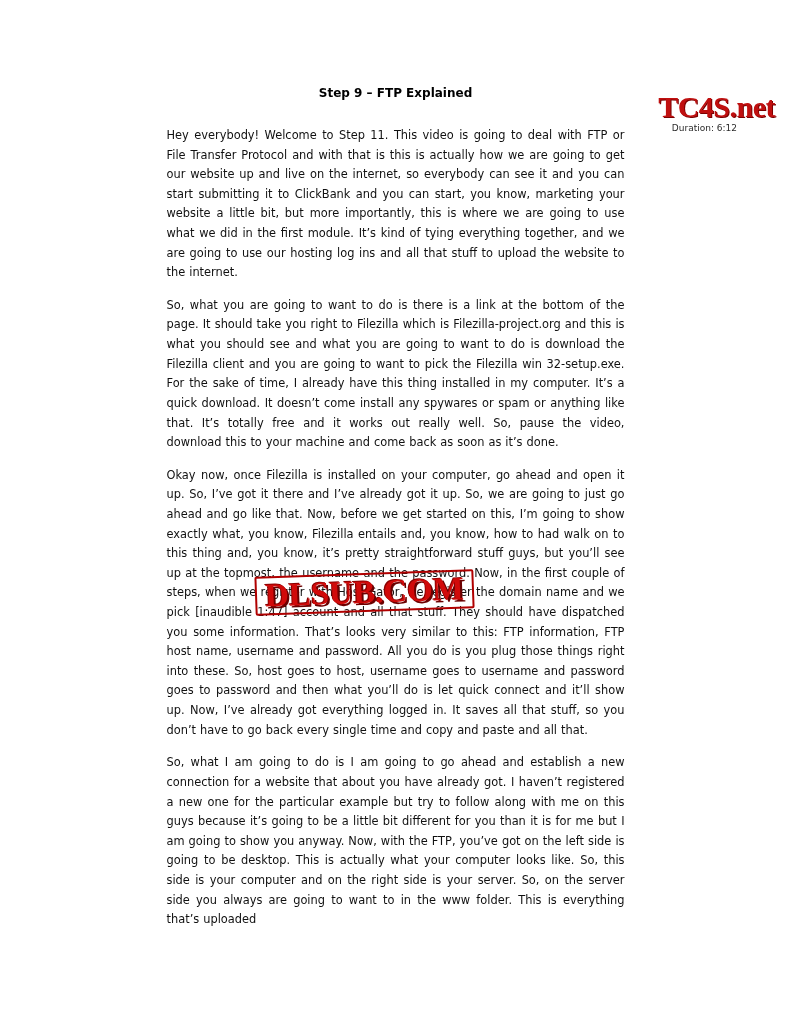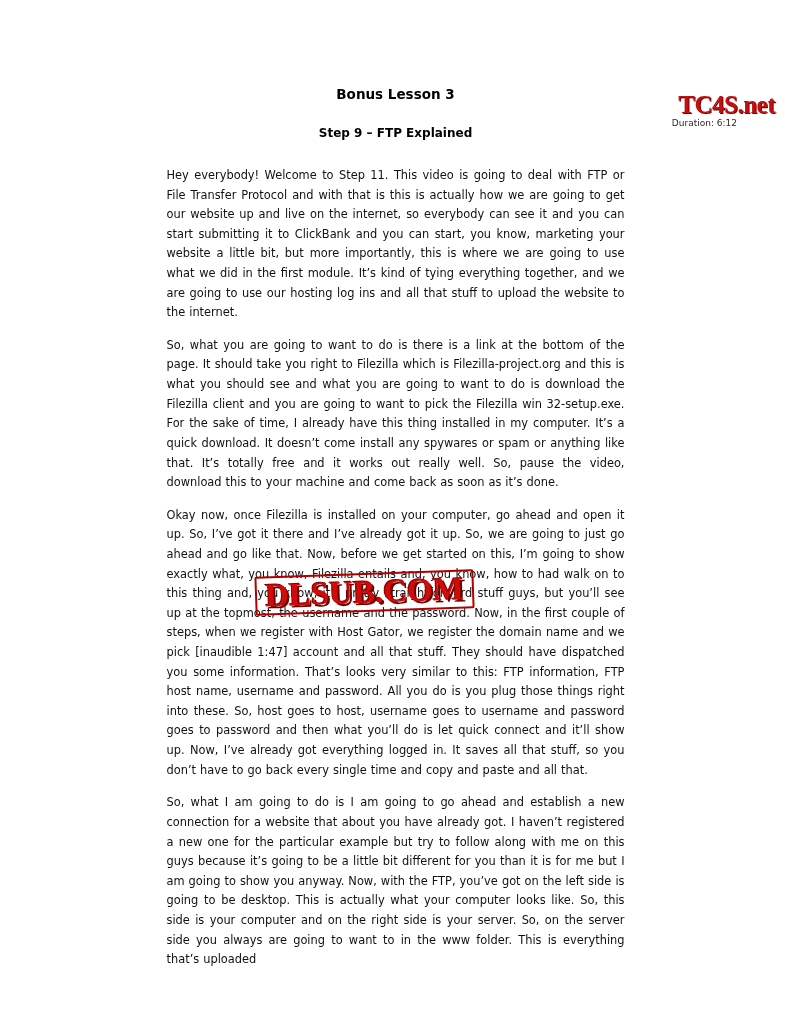--- a/index.html
+++ b/index.html
@@ -27,31 +27,31 @@
   .brand-top {
     position: absolute;
     top: 6px;
     right: 16px;
     text-align: right;
     line-height: 1;
   }
   .brand-top .brand-text {
     font-family: "Liberation Serif", serif;
     font-weight: bold;
-    font-size: 25px;
+    font-size: 30px;
     color: #c01010;
     letter-spacing: -0.5px;
     text-shadow: 1px 1px 0 #7a0000;
   }
   .brand-top .duration {
     margin-top: 2px;
     font-family: "DejaVu Sans", sans-serif;
     font-size: 9px;
     color: #2b2b2b;
-    text-align: left;
+    text-align: right;
     padding-right: 38px;
   }
 
   
   .titles {
     margin-top: 86px;
     text-align: center;
   }
   .doc-title {
     font-size: 16px;
@@ -114,21 +114,20 @@
 <body>
 
 <div class="page">
 
   <div class="brand-top">
     <div class="brand-text">TC4S.net</div>
     <div class="duration">Duration:  6:12</div>
   </div>
 
   <div class="titles">
-    <div class="doc-subtitle">Bonus Lesson 3</div>
     <div class="doc-step">Step 9 – FTP Explained</div>
   </div>
 
   <div class="body-text">
     <p class="first">Hey everybody! Welcome to Step 11.  This video is going to deal with FTP or File Transfer Protocol and with that is this is actually how we are going to get our website up and live on the internet, so everybody can see it and you can start submitting it to ClickBank and you can start, you know, marketing your website a little bit, but more importantly, this is where we are going to use what we did in the first module.  It’s kind of tying everything together, and we are going to use our hosting log ins and all that stuff to upload the website to the internet.</p>
     <p>So, what you are going to want to do is there is a link at the bottom of the page.  It should take you right to Filezilla which is Filezilla-project.org and this is what you should see and what you are going to want to do is download the Filezilla client and you are going to want to pick the Filezilla  win 32-setup.exe.  For the sake of time, I already have this thing installed in my computer.  It’s a quick download.  It doesn’t come install any spywares or spam or anything like that.  It’s totally free and it works out really well.  So, pause the video, download this to your machine and come back as soon as it’s done.</p>
     <p>Okay now, once Filezilla is installed on your computer, go ahead and open it up.  So, I’ve got it there and I’ve already got it up.  So, we are going to just go ahead and go like that.  Now, before we get started on this, I’m going to show exactly what, you know, Filezilla entails and, you know, how to had walk on to this thing and, you know, it’s pretty straightforward stuff guys, but you’ll see up at the topmost, the username and the password.  Now, in the first couple of steps, when we register with Host Gator, we register the domain name and we pick [inaudible 1:47] account and all that stuff.  They should have dispatched you some information.  That’s looks very similar to this:  FTP information, FTP host name, username and password.  All you do is you plug those things right into these.  So, host goes to host, username goes to username and password goes to password and then what you’ll do is let quick connect and it’ll show up.  Now, I’ve already got everything logged in.  It saves all that stuff, so you don’t have to go back every single time and copy and paste and all that.</p>
     <p>So, what I am going to do is I am going to go ahead and establish a new connection for a website that about you have already got.  I haven’t registered a new one for the particular example but try to follow along with me on this guys because it’s going to be a little bit different for you than it is for me but I am going to show you anyway.  Now, with the FTP, you’ve got on the left side is going to be desktop.  This is actually what your computer looks like.  So, this side is your computer and on the right side is your server.  So, on the server side you always are going to want to in the www folder.  This is everything that’s uploaded</p>
   </div>
 

